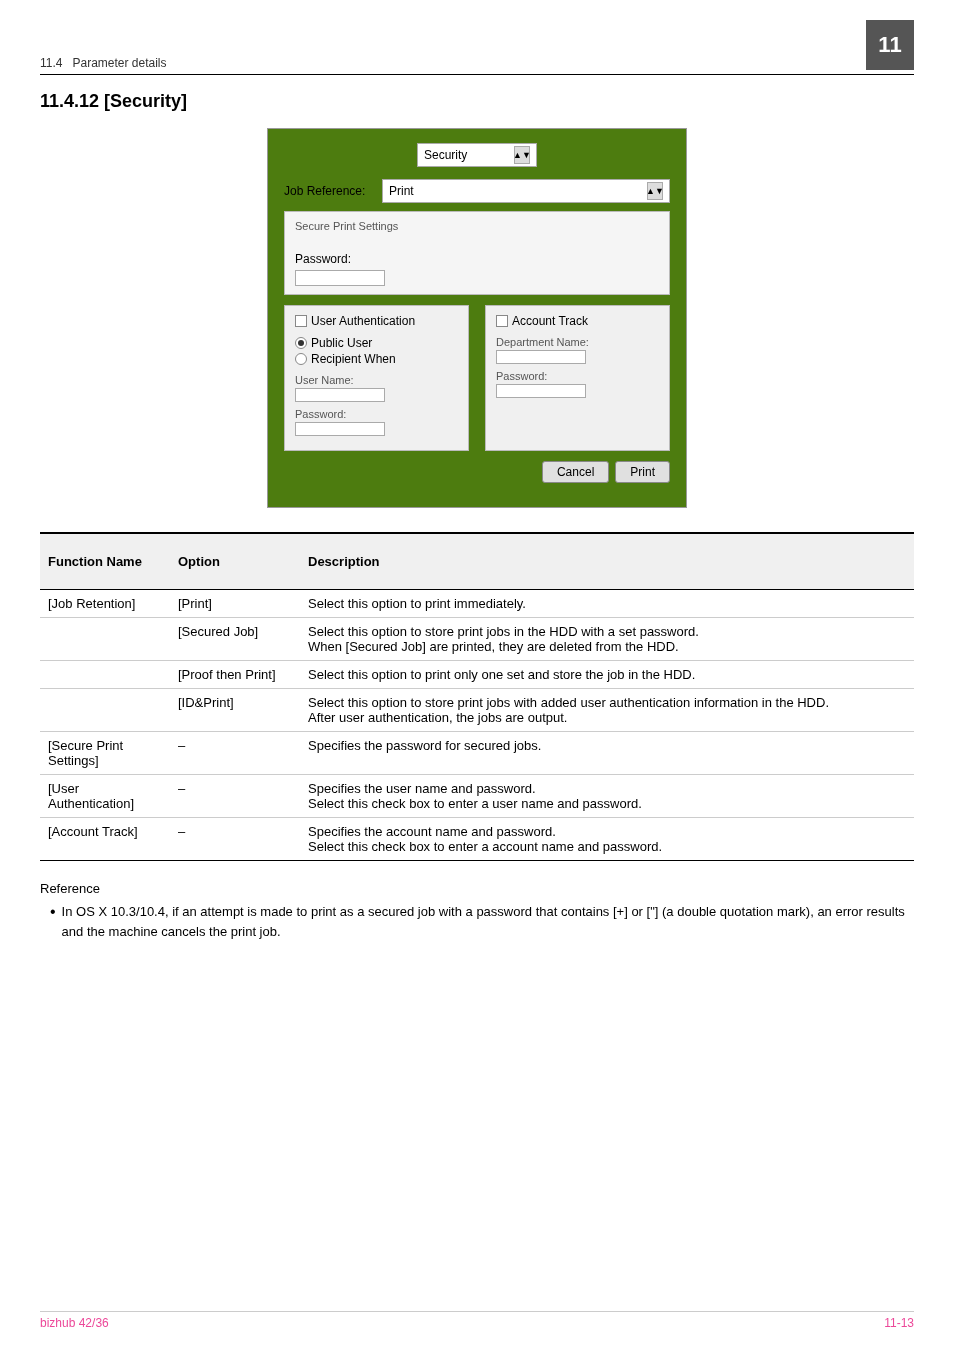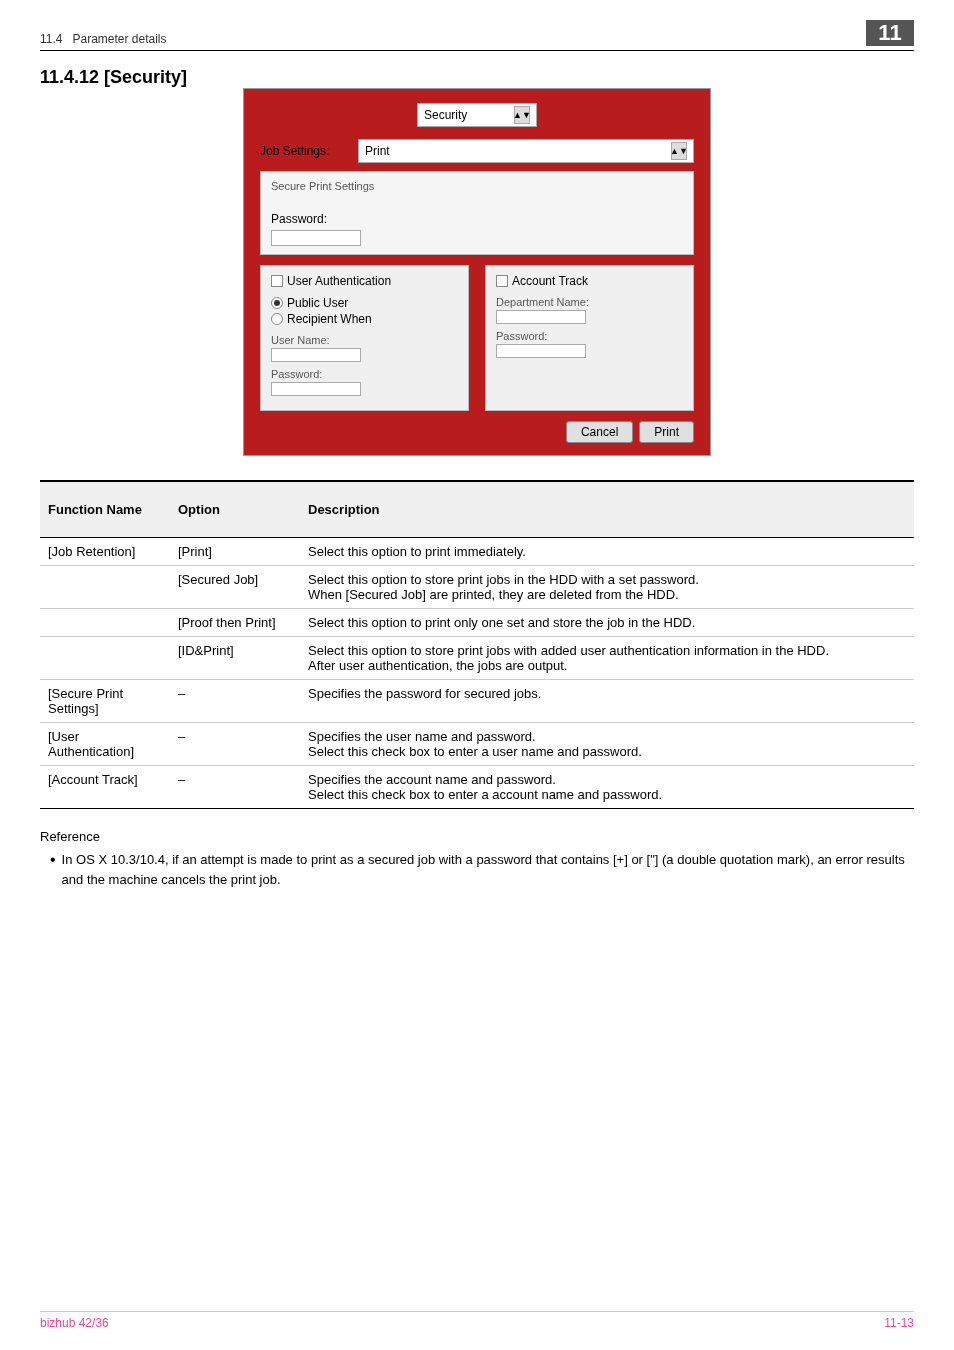--- a/index.html
+++ b/index.html
@@ -24,42 +24,43 @@
     }
     .page-header-left {
       font-size: 12px;
       color: #333;
     }
     .page-number-box {
       background: #555;
       color: #fff;
       font-size: 22px;
       font-weight: bold;
-      padding: 0 10px;
+      padding: 12px 10px;
       min-width: 48px;
       text-align: center;
     }
 
     
     .section-title {
       font-size: 18px;
       font-weight: bold;
+      margin-bottom: 16px;
     }
 
     
     .dialog-wrapper {
       display: flex;
       justify-content: center;
       margin-bottom: 24px;
     }
     .dialog-box {
       border: 1px solid #999;
-      background: #b91c1c;
-      width: 468px;
-      padding: 14px 16px 12px 16px;
+      background: #4d7c0f;
+      width: 420px;
+      padding: 14px 16px 24px 16px;
       font-size: 12px;
     }
     .dialog-top-row {
       display: flex;
       align-items: center;
       justify-content: center;
       margin-bottom: 12px;
       gap: 8px;
     }
     .dialog-dropdown {
@@ -295,21 +296,21 @@
   <div class="dialog-box">
 
     <div class="dialog-top-row">
       <div class="dialog-dropdown">
         <span>Security</span>
         <div class="stepper-btn">▲▼</div>
       </div>
     </div>
 
     <div class="dialog-row">
-      <span class="dialog-label">Job Settings:</span>
+      <span class="dialog-label">Job Reference:</span>
       <div class="dialog-select-row">
         <span>Print</span>
         <div class="stepper-btn">▲▼</div>
       </div>
     </div>
 
     <div class="secure-print-section">
       <div class="secure-print-label">Secure Print Settings</div>
       <div class="password-label">Password:</div>
       <div class="password-input"></div>

